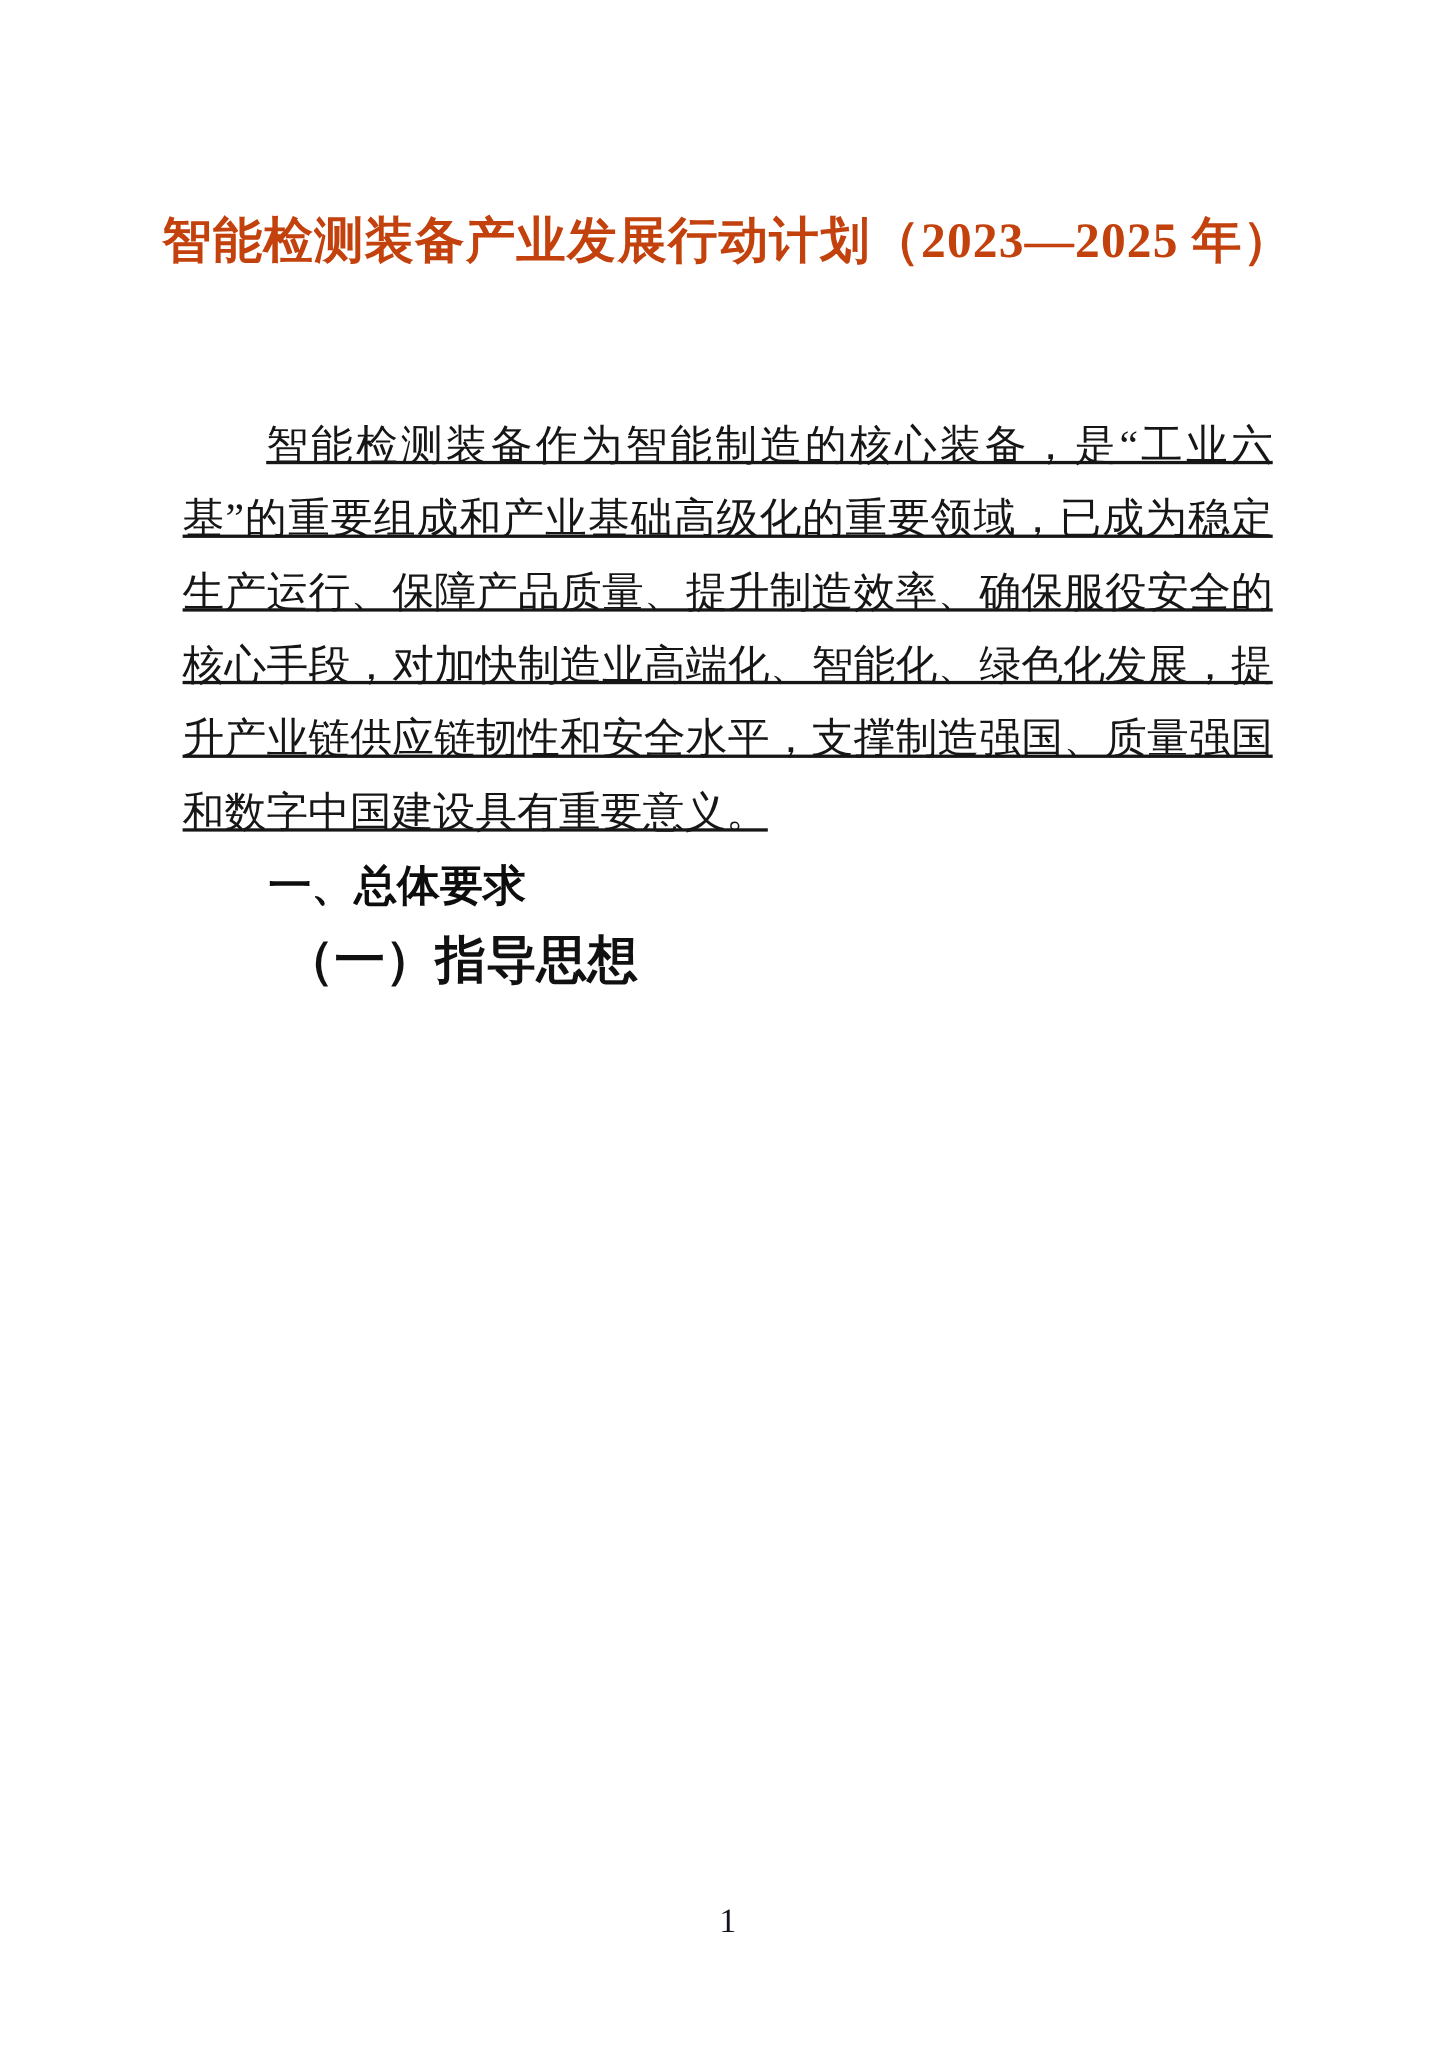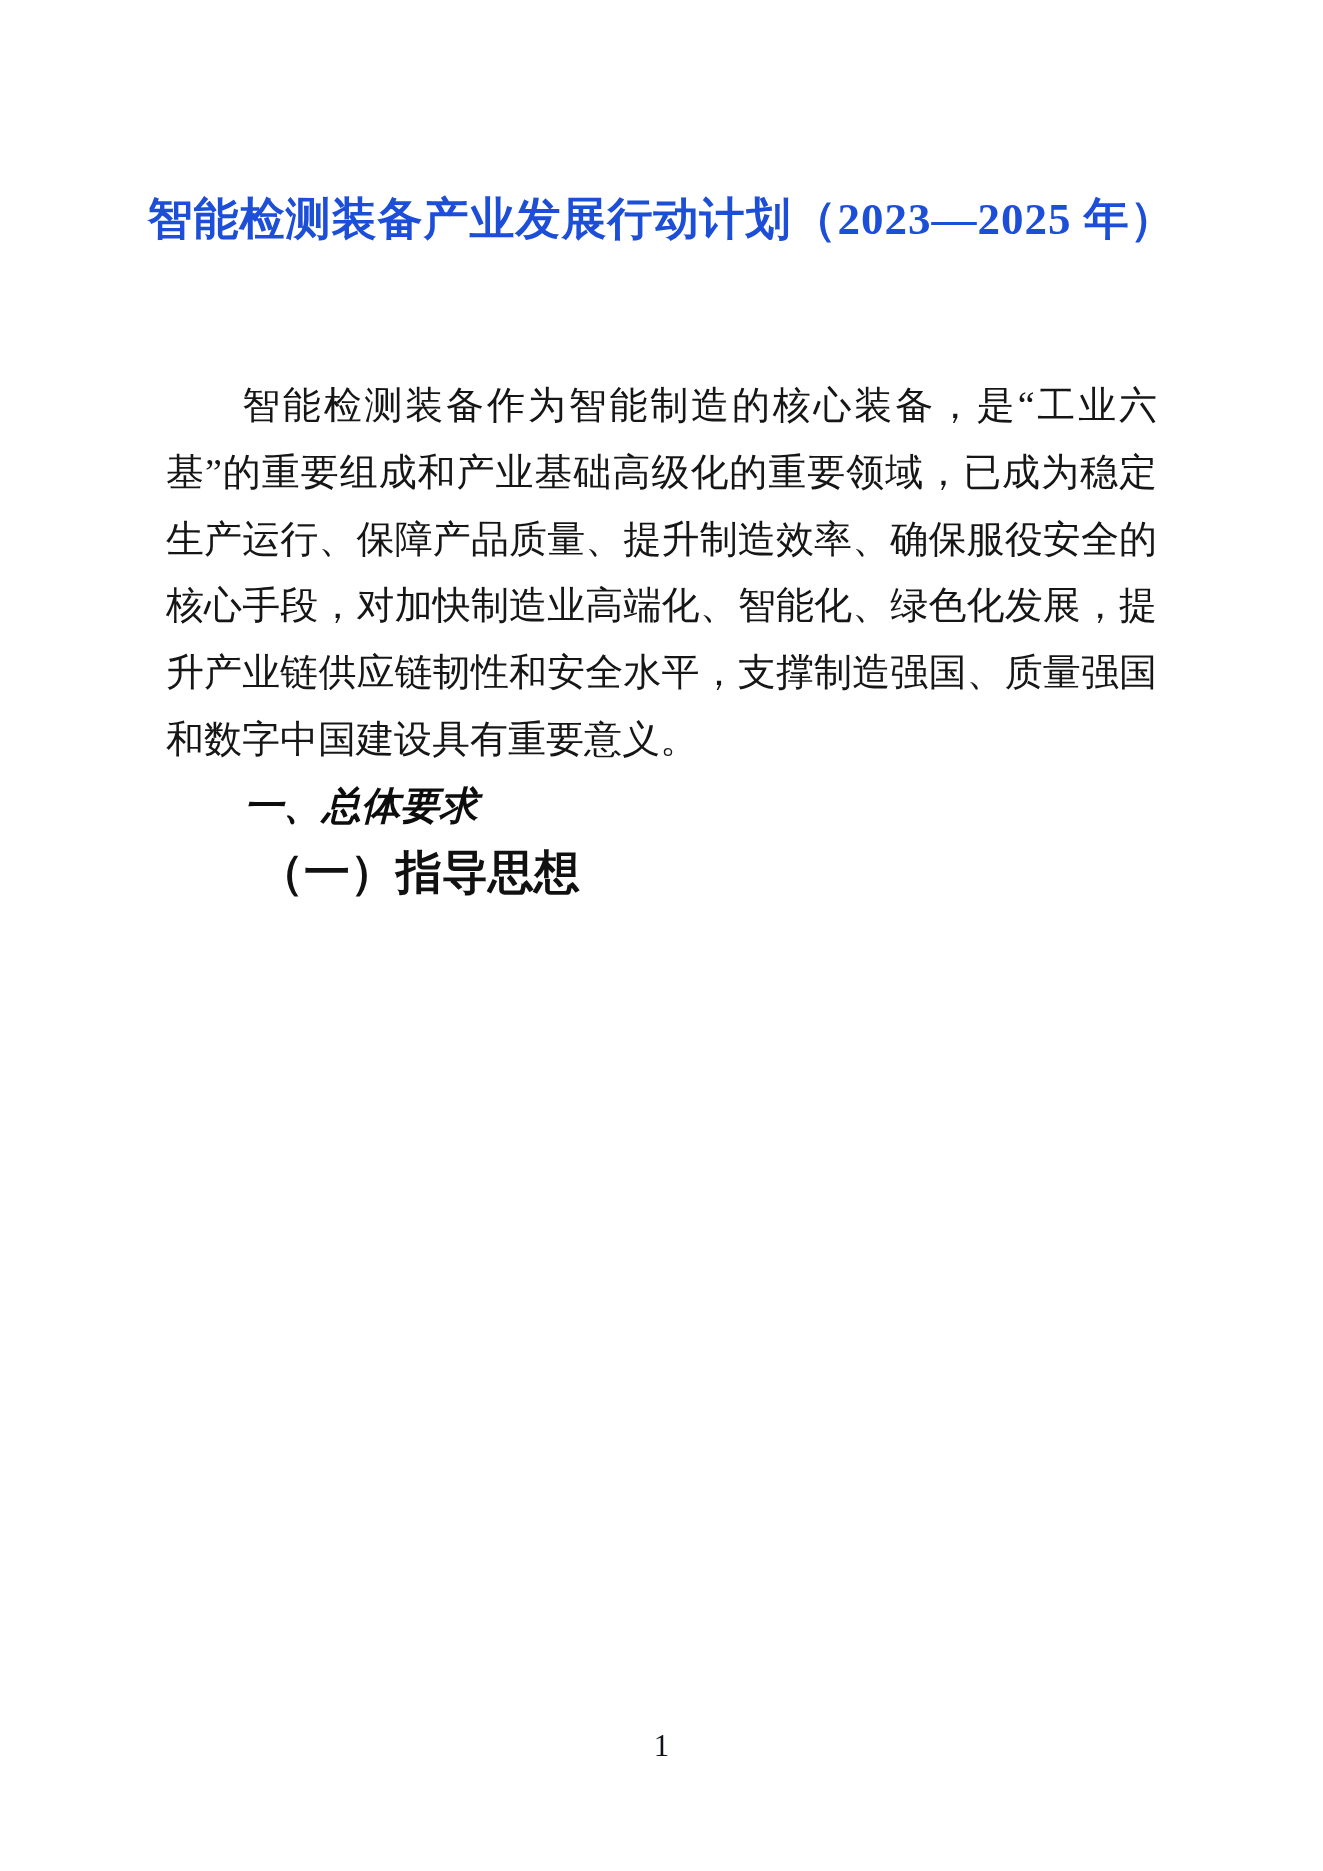--- a/index.html
+++ b/index.html
@@ -22,45 +22,45 @@
     background: #ffffff;
   }
   .doc-title {
     margin: 0;
     padding: 192px 80px 0 80px;
     text-align: center;
     font-size: 45px;
     line-height: 54px;
     font-weight: 700;
     letter-spacing: 1px;
-    color: #1d4ed8;
+    color: #c2410c;
     font-family: "Liberation Serif", "DejaVu Serif", serif;
   }
   .doc-body {
     margin: 126px 166px 0 166px;
     font-size: 38px;
     line-height: 66.8px;
     text-align: justify;
     color: #161616;
   }
   .para {
     margin: 0;
     padding: 0;
     text-indent: 2em;
+    text-decoration: underline;
   }
   .section-heading {
     margin: 0;
     padding: 0;
     font-size: 39px;
     line-height: 66.8px;
     text-indent: 2em;
     font-weight: 700;
     color: #0d0d0d;
     font-family: "Liberation Sans", "DejaVu Sans", sans-serif;
-    font-style: italic;
   }
   .subsection-heading {
     margin: 0;
     padding: 0;
     font-size: 46px;
     line-height: 66.8px;
     text-indent: 2em;
     font-weight: 700;
     color: #111111;
     font-family: "Liberation Serif", "DejaVu Serif", serif;

